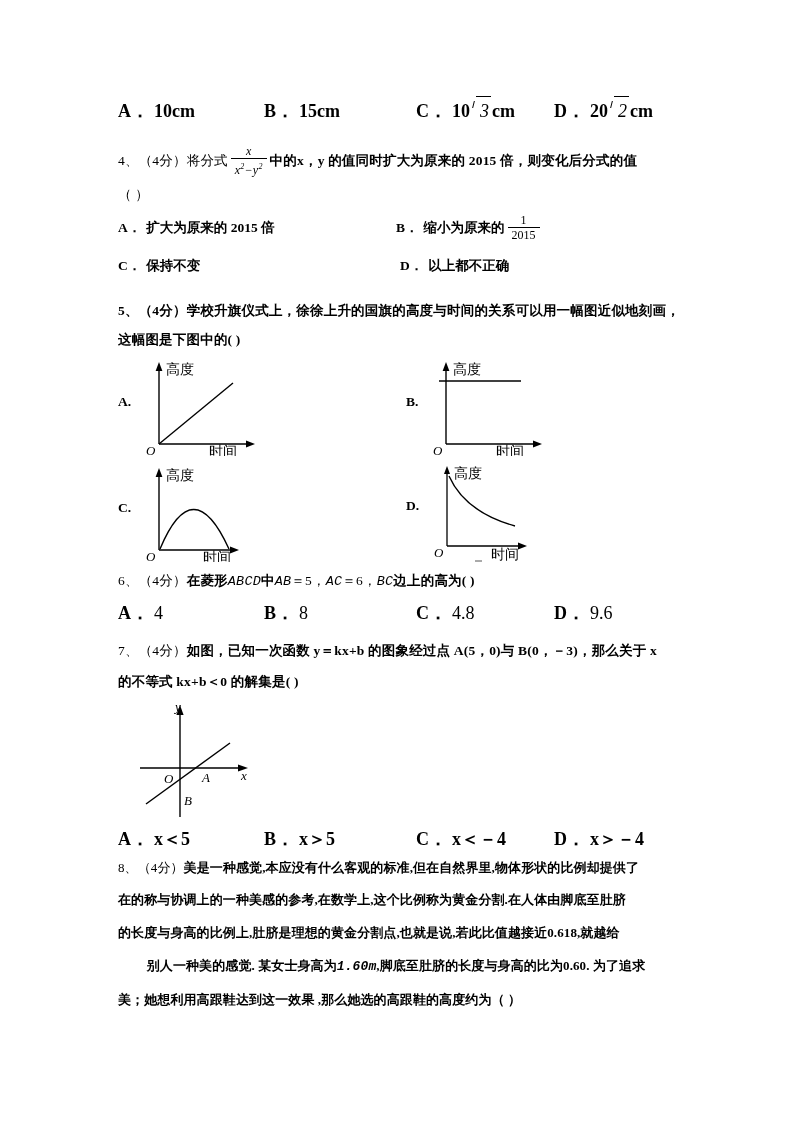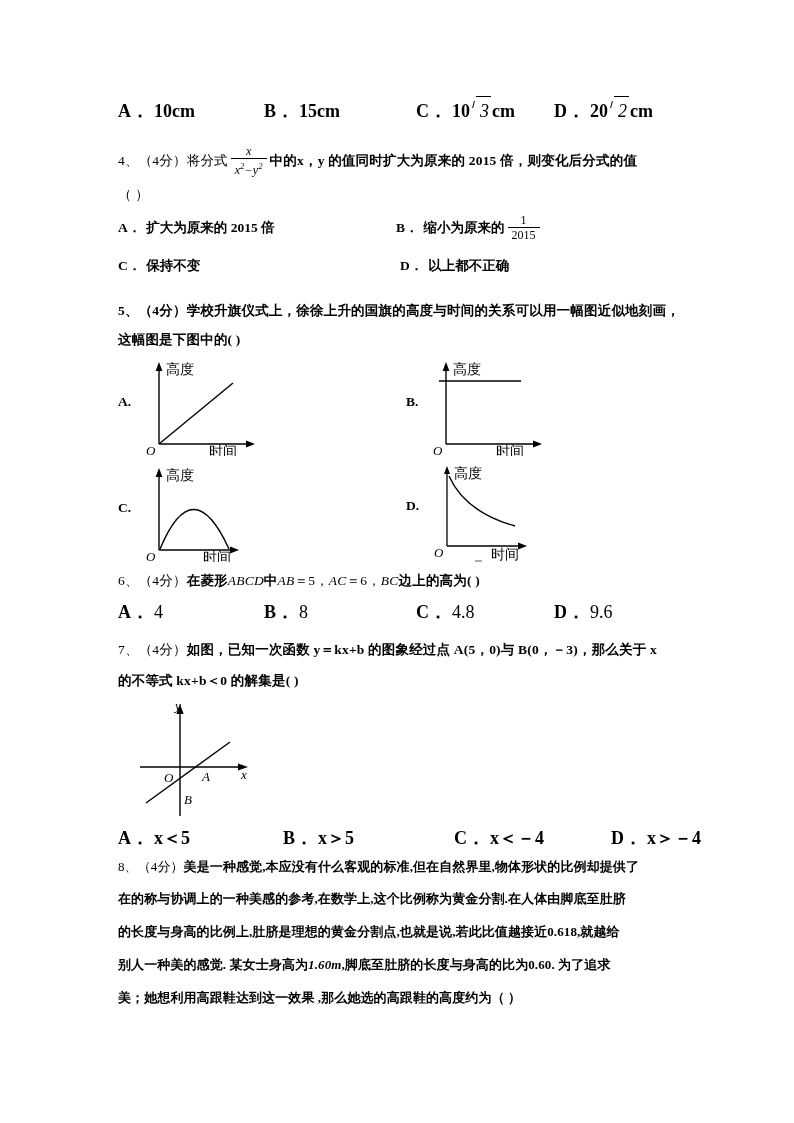--- a/index.html
+++ b/index.html
@@ -34,21 +34,21 @@
     line-height: 30px;
     letter-spacing: 0.2px;
     white-space: nowrap;
   }
   .qpara {
     font-size: 13px;
     line-height: 33px;
     letter-spacing: 0.1px;
   }
   .bold { font-weight: bold; }
-  .serif-it { font-style: italic; font-family: Liberation Serif, serif; }
+  .serif-it { font-style: italic; font-family: Liberation Mono, monospace; }
 
   
   .opt-row {
     display: flex;
     font-size: 18px;
     line-height: 30px;
   }
   .opt-row .opt {
     flex: 0 0 auto;
   }
@@ -313,21 +313,21 @@
         <line x1="18" y1="107" x2="102" y2="46" stroke="#000" stroke-width="1.4"></line>
 
         <text x="47" y="14" font-size="13" font-style="italic" fill="#000">y</text>
         <text x="113" y="83" font-size="13" font-style="italic" fill="#000">x</text>
         <text x="36" y="86" font-size="13" font-style="italic" fill="#000">O</text>
         <text x="74" y="85" font-size="13" font-style="italic" fill="#000">A</text>
         <text x="56" y="108" font-size="13" font-style="italic" fill="#000">B</text>
       </svg>
     </div>
 
-    <div class="opt-row" style="line-height:28px;gap:19px;">
+    <div class="opt-row" style="line-height:28px;">
       <div class="opt opt-c1">
         <span class="optlabel">A．</span><span class="bold">x＜5</span>
       </div>
       <div class="opt opt-c2">
         <span class="optlabel">B．</span><span class="bold">x＞5</span>
       </div>
       <div class="opt opt-c3">
         <span class="optlabel">C．</span><span class="bold">x＜－4</span>
       </div>
       <div class="opt opt-c4">
@@ -337,21 +337,21 @@
 
     <div class="qpara" style="line-height:30px;">
       <span>8、（4分）</span><span class="bold">美是一种感觉,本应没有什么客观的标准,但在自然界里,物体形状的比例却提供了</span>
     </div>
     <div class="qpara bold" style="line-height:33px;">
       <span>在的称与协调上的一种美感的参考,在数学上,这个比例称为黄金分割.在人体由脚底至肚脐</span>
     </div>
     <div class="qpara bold" style="line-height:33px;">
       <span>的长度与身高的比例上,肚脐是理想的黄金分割点,也就是说,若此比值越接近0.618,就越给</span>
     </div>
-    <div class="qpara bold" style="line-height:33px;">
+    <div class="qpara bold" style="line-height:33px;text-align:center;">
       <span>别人一种美的感觉. 某女士身高为</span><span class="serif-it">1.60m</span><span>,脚底至肚脐的长度与身高的比为0.60. 为了追求</span>
     </div>
     <div class="qpara bold" style="line-height:33px;">
       <span>美；她想利用高跟鞋达到这一效果 ,那么她选的高跟鞋的高度约为（      ）</span>
     </div>
 
   </div>
 </div>
 
 </body></html>

